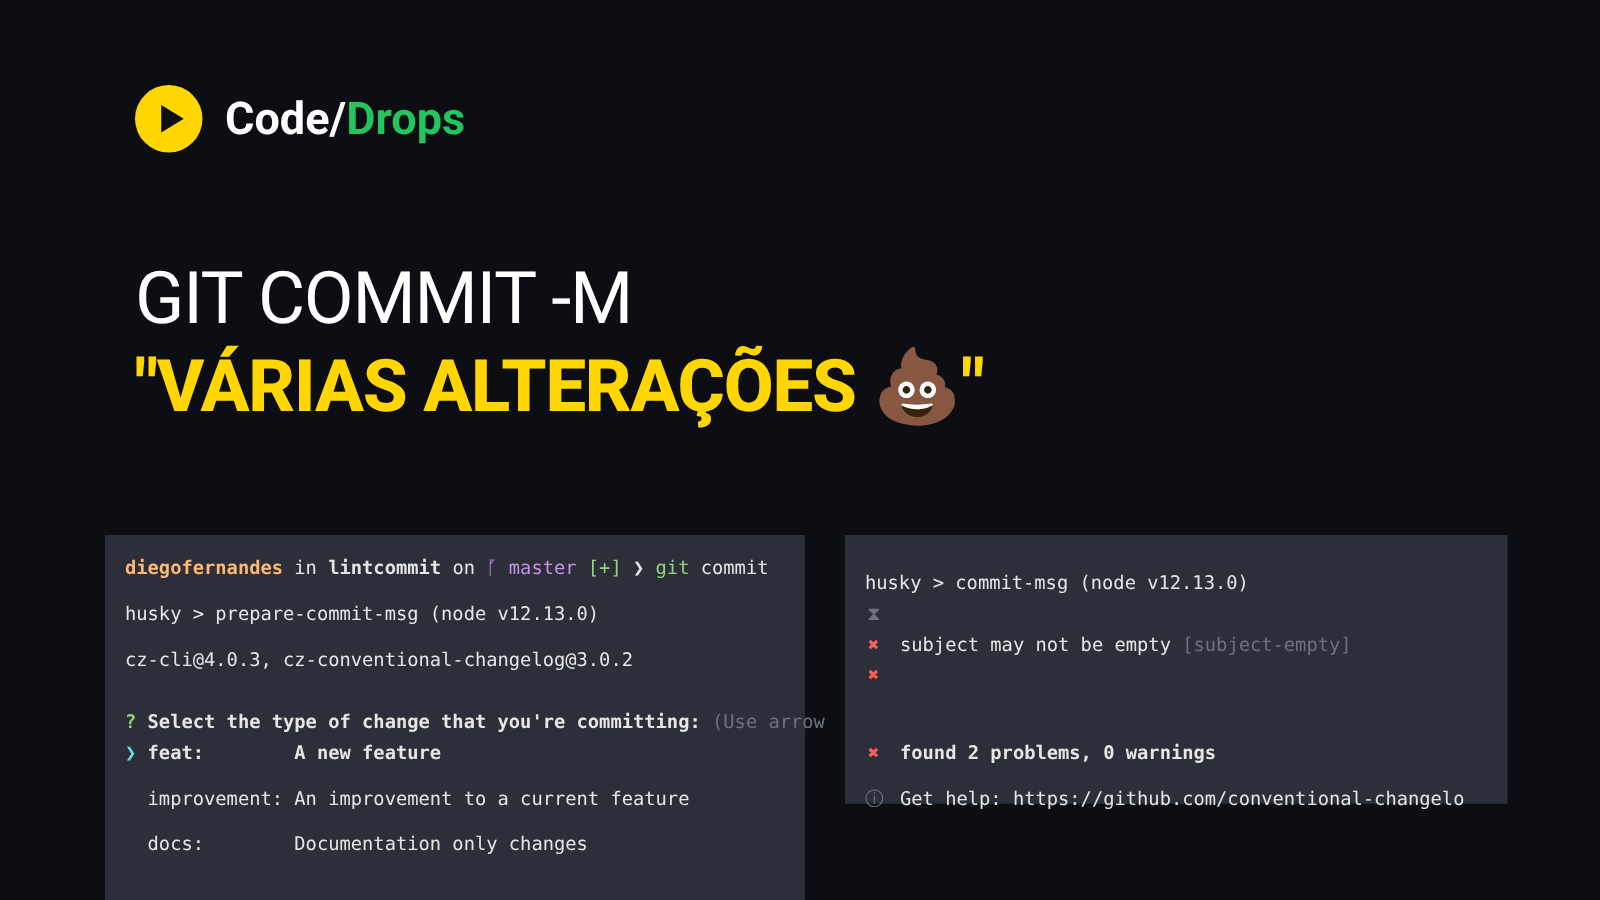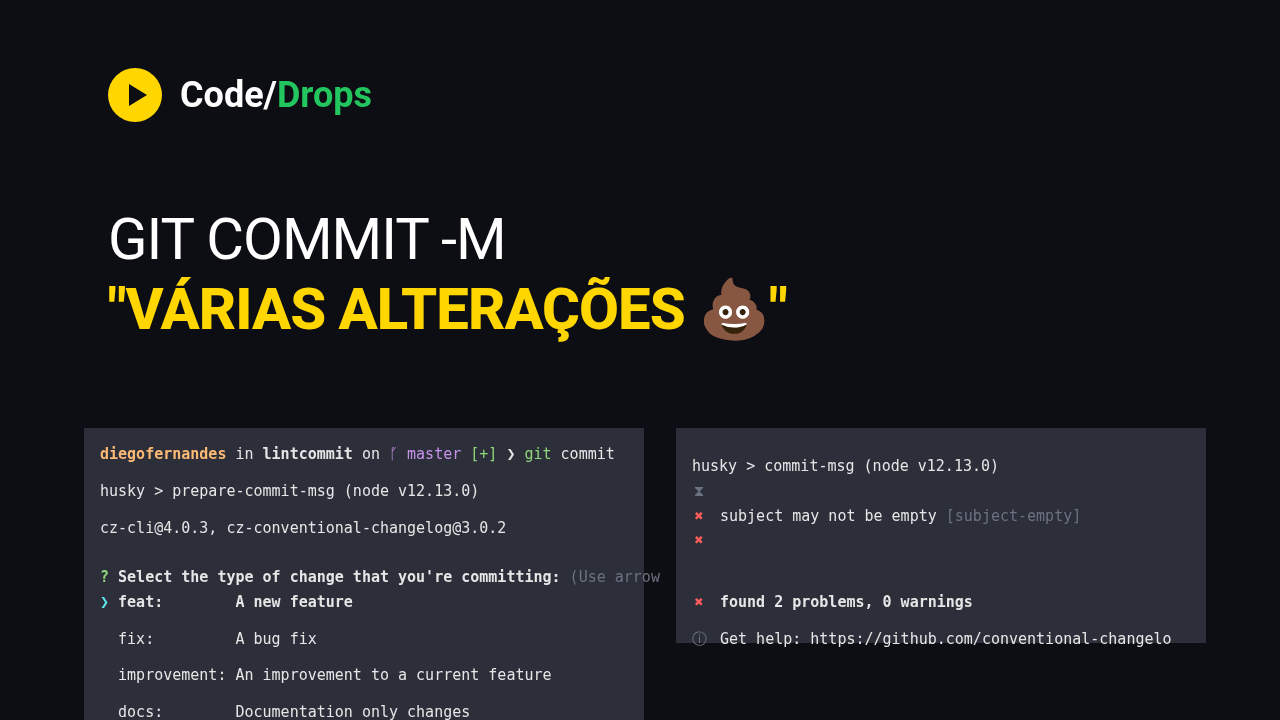--- a/index.html
+++ b/index.html
@@ -112,21 +112,20 @@
   <div class="title-line2">"VÁRIAS ALTERAÇÕES 💩"</div>
 </div>
 
 <div class="terminal term-left">
   <div class="row"><span class="user">diegofernandes</span><span class="white"> in </span><span class="cyan">lintcommit</span><span class="white"> on </span><span class="purple">ᚵ</span><span class="purple"> master </span><span class="green">[+]</span><span class="cyan"> ❯ </span><span class="green">git</span><span class="white"> commit</span></div>
   <div class="row white">husky &gt; prepare-commit-msg (node v12.13.0)</div>
   <div class="row white">cz-cli@4.0.3, cz-conventional-changelog@3.0.2</div>
   <div class="row">&nbsp;</div>
   <div class="row"><span class="prompt-q">?</span><span class="white bold"> Select the type of change that you're committing: </span><span class="gray">(Use arrow</span></div>
   <div class="row"><span class="prompt-arrow">❯ </span><span class="cyan">feat:</span><span>        </span><span class="cyan">A new feature</span></div>
-  <div class="row white"><span>  </span><span>fix:</span><span>         </span><span>A bug fix</span></div>
   <div class="row white"><span>  </span><span>improvement:</span><span> </span><span>An improvement to a current feature</span></div>
   <div class="row white"><span>  </span><span>docs:</span><span>        </span><span>Documentation only changes</span></div>
 </div>
 
 <div class="terminal term-right">
   <div class="row white"><span>husky &gt; commit-msg (node v12.13.0)</span></div>
   <div class="row"><span class="mark gray">⧗</span></div>
   <div class="row"><span class="mark red">✖</span><span><span class="white">subject may not be empty </span><span class="gray">[subject-empty]</span></span></div>
   <div class="row"><span class="mark red">✖</span></div>
   <div class="row">&nbsp;</div>

